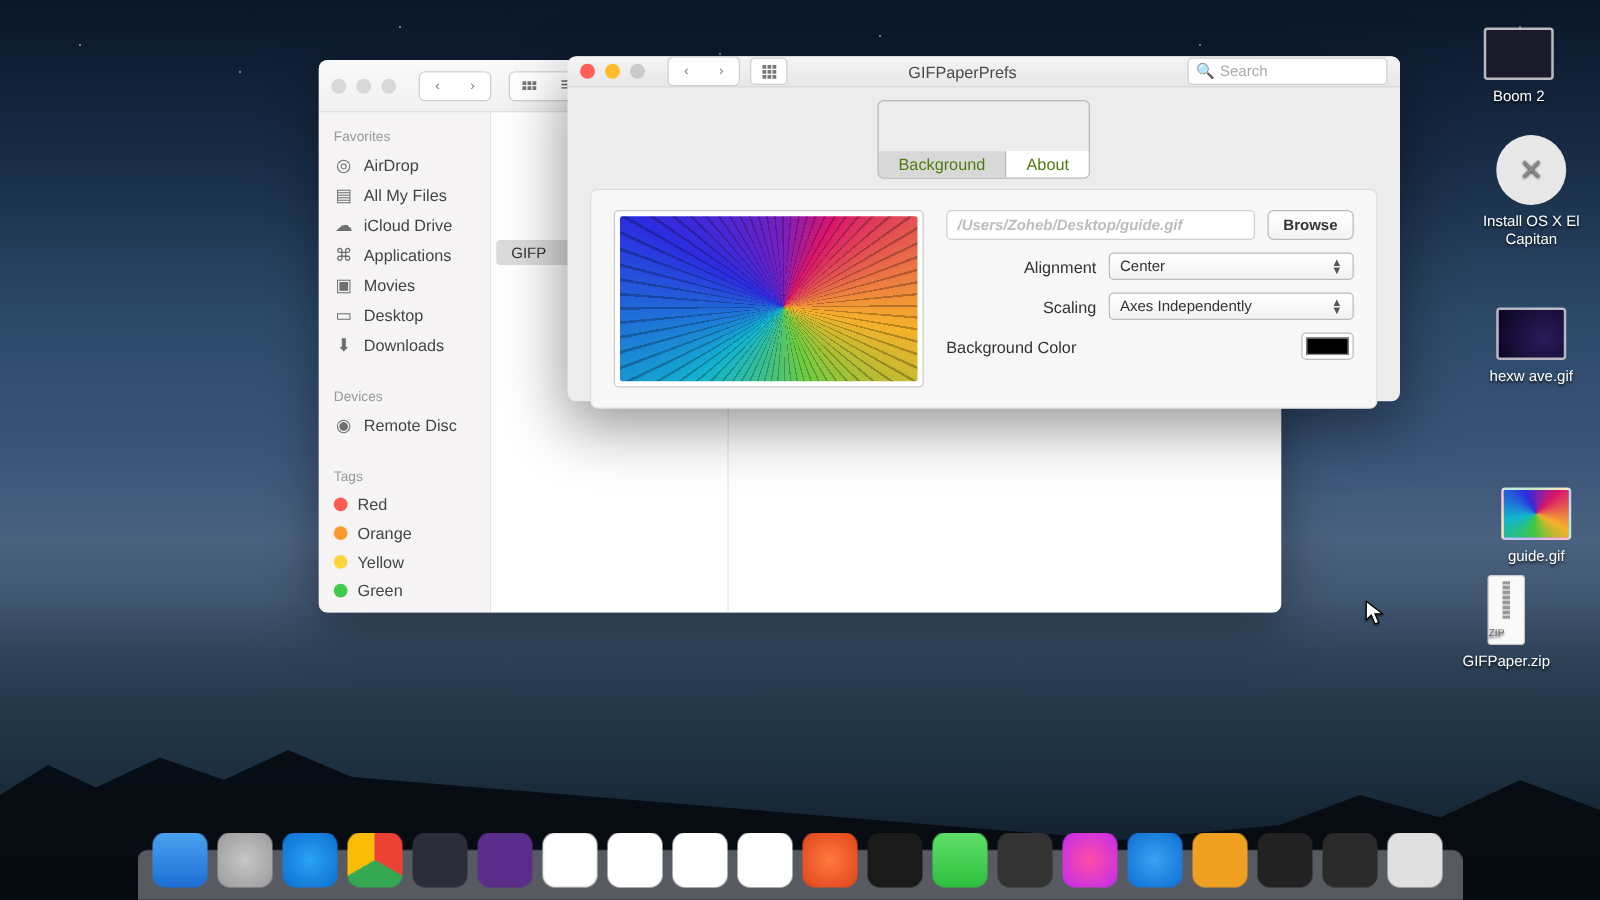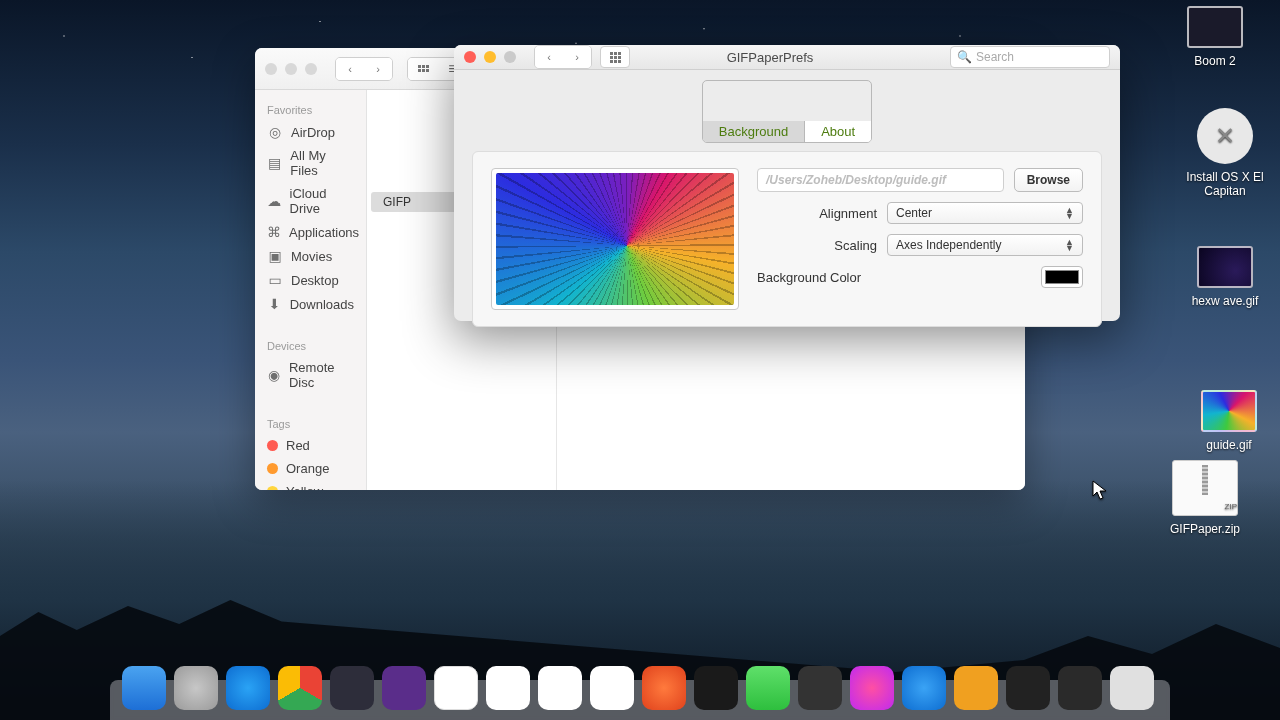--- a/index.html
+++ b/index.html
@@ -21,21 +21,21 @@
 .mountains { position:absolute; bottom:0; left:0; right:0; height:400px; background:
   linear-gradient(to top, #0b1520 0%, #1f3345 30%, transparent 60%);
   clip-path: polygon(0 40%, 8% 25%, 15% 35%, 25% 10%, 35% 30%, 45% 5%, 55% 25%, 65% 15%, 75% 35%, 85% 20%, 95% 40%, 100% 30%, 100% 100%, 0 100%);
 }
 .trees { position:absolute; bottom:0; left:0; right:0; height:120px; background:#050a0f; clip-path: polygon(0 30%,3% 10%,6% 25%,10% 5%,14% 20%,18% 0%,22% 18%,70% 60%,80% 50%,85% 30%,90% 45%,95% 20%,100% 40%,100% 100%,0 100%); opacity:.9;}
 
 
 .desktop-icon { position:absolute; text-align:center; width:110px; color:#fff; font-size:12px; text-shadow:0 1px 2px rgba(0,0,0,.8); }
 .desktop-icon .thumb { width:56px; height:42px; margin:0 auto 6px; border:2px solid rgba(255,255,255,.7); border-radius:3px; background:#111; }
 .desktop-icon.installer .thumb { width:56px; height:56px; border-radius:50%; background:#e8e8e8; border:none; display:flex; align-items:center; justify-content:center; color:#888; font-size:24px;}
-.desktop-icon.zip .thumb { width:66px; height:56px; background:#fafafa; border:1px solid #ccc; border-radius:3px; display:flex; align-items:flex-end; justify-content:flex-end; font-size:8px; color:#666; padding-bottom:4px; position:relative;}
+.desktop-icon.zip .thumb { width:30px; height:56px; background:#fafafa; border:1px solid #ccc; border-radius:3px; display:flex; align-items:flex-end; justify-content:flex-start; font-size:8px; color:#666; padding-bottom:4px; position:relative;}
 .desktop-icon.zip .thumb::before { content:''; position:absolute; top:4px; left:50%; transform:translateX(-50%); width:6px; height:30px; background:repeating-linear-gradient(to bottom,#999 0,#999 2px,#ccc 2px,#ccc 4px);}
 .thumb.hexwave { background:radial-gradient(circle at 70% 60%, #2a1a5a, #0a0520);}
 .thumb.guide { background:conic-gradient(from 45deg, #d9156b, #f6b12a, #3ec93e, #12b4cf, #2c2ce0, #d9156b);}
 .thumb.boom { background:#1a1a2a; }
 
 
 .cursor { position:absolute; width:16px; height:22px; pointer-events:none; z-index:999;}
 .cursor svg { filter: drop-shadow(0 1px 1px rgba(0,0,0,.6));}
 
 
@@ -46,21 +46,21 @@
 .finder { position:absolute; left:255px; top:48px; width:770px; height:442px; background:#fff; border-radius:7px; box-shadow:0 12px 40px rgba(0,0,0,.35); overflow:hidden; display:flex; flex-direction:column;}
 .finder .toolbar { height:42px; background:linear-gradient(#fafafa,#f0f0f0); border-bottom:1px solid #d9d9d9; display:flex; align-items:center; padding:0 10px; gap:8px;}
 .traffic { display:flex; gap:8px; margin-right:10px;}
 .tl { width:12px; height:12px; border-radius:50%; background:#d8d8d8;}
 .nav-btns { display:flex; border:1px solid #cfcfcf; border-radius:5px; overflow:hidden;}
 .nav-btn { width:28px; height:22px; display:flex; align-items:center; justify-content:center; background:#fff; color:#777; font-size:11px;}
 .segmented { display:flex; border:1px solid #cfcfcf; border-radius:5px; overflow:hidden; margin-left:6px;}
 .seg { width:30px; height:22px; display:flex; align-items:center; justify-content:center; background:#fff; color:#666;}
 .seg.sel { background:#ececec;}
 .finder-body { flex:1; display:flex; min-height:0;}
-.sidebar { width:112px; background:#f6f4f4; border-right:1px solid #e3e3e3; padding:10px 0; overflow:hidden; font-size:13px; color:#444;}
+.sidebar { width:138px; background:#f6f4f4; border-right:1px solid #e3e3e3; padding:10px 0; overflow:hidden; font-size:13px; color:#444;}
 .side-heading { font-size:11px; color:#9a9a9a; padding:4px 12px 4px; font-weight:500;}
 .side-item { display:flex; align-items:center; gap:8px; padding:4px 12px; cursor:default;}
 .side-item .ico { width:16px; height:16px; display:flex; align-items:center; justify-content:center; color:#6f6f6f; font-size:14px;}
 .tag-dot { width:11px; height:11px; border-radius:50%;}
 .content { flex:1; background:#fff; display:flex; position:relative;}
 .col-list { width:190px; border-right:1px solid #e6e6e6; padding-top:6px;}
 .col-item { font-size:12px; padding:3px 12px; color:#333;}
 .col-item.sel { background:#dcdcdc; border-radius:3px; margin:0 4px;}
 
 
@@ -93,21 +93,21 @@
 .grid-ico{display:grid;grid-template-columns:repeat(3,3px);gap:1px;}
 .grid-ico span{width:3px;height:3px;background:#777;}
 </style>
 </head>
 <body>
 
 <div class="bg-overlay"></div>
 <div class="mountains"></div>
 <div class="trees"></div>
 
-<div class="desktop-icon" style="top:6px; right:10px;">
+<div class="desktop-icon" style="top:22px; right:10px;">
   <div class="thumb boom"></div>
   <div>Boom 2</div>
 </div>
 <div class="desktop-icon installer" style="top:108px; right:0px;">
   <div class="thumb">✕</div>
   <div>Install OS X El Capitan</div>
 </div>
 <div class="desktop-icon" style="top:246px; right:0px;">
   <div class="thumb hexwave"></div>
   <div>hexw ave.gif</div>

